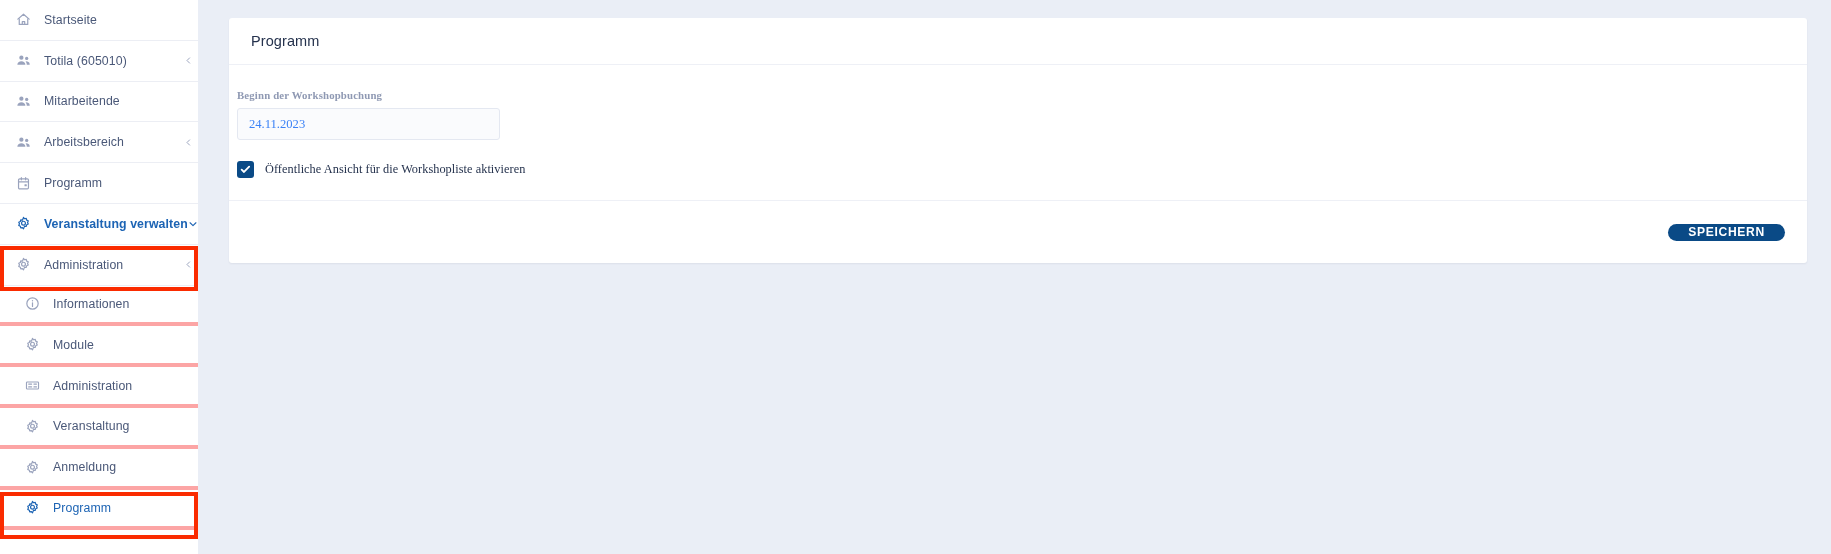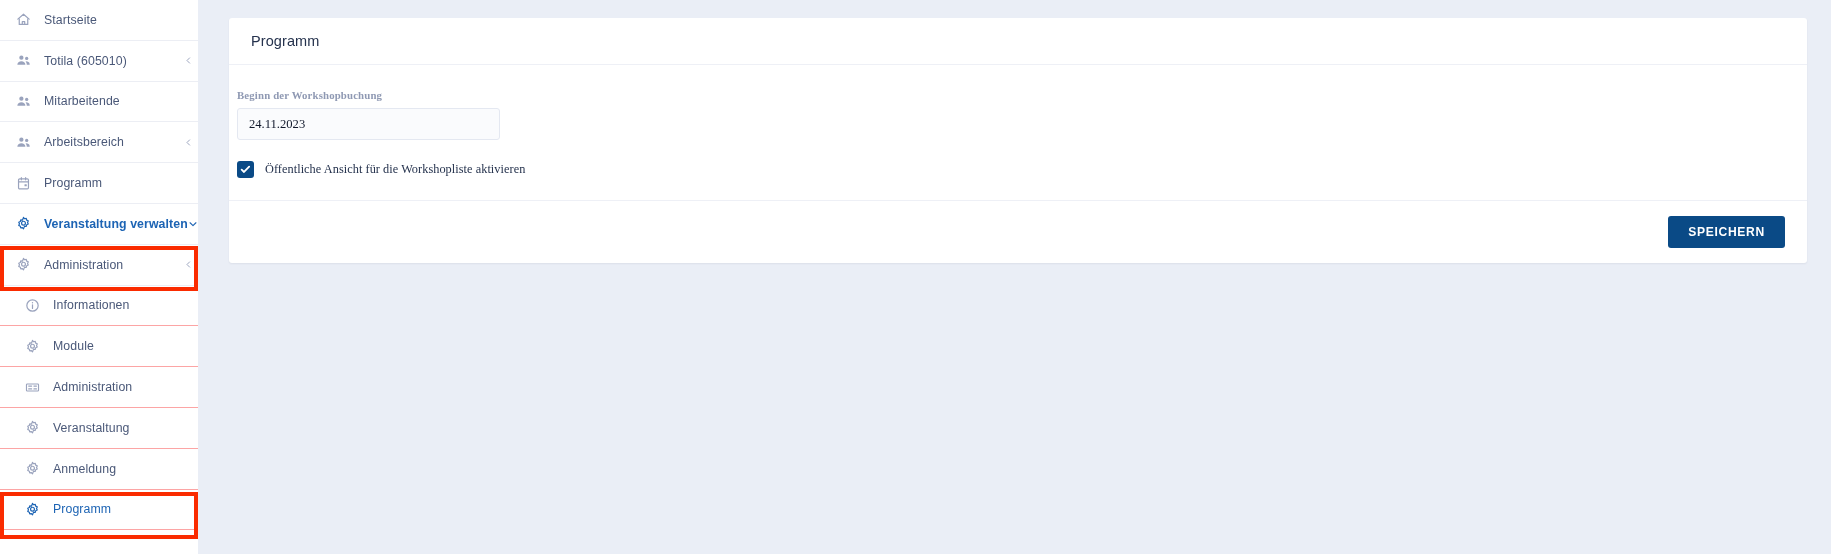--- a/index.html
+++ b/index.html
@@ -76,21 +76,21 @@
   .nav-item.active .chev { color: #1d64b4; }
 
   
   .nav-sub {
     position: relative;
     height: 40.8px;
     display: flex;
     align-items: center;
     padding: 0 16px 0 14px;
     box-sizing: border-box;
-    border-bottom: 1px solid #fca5a5;
+    border-bottom: 4px solid #fca5a5;
     background: #ffffff;
     cursor: pointer;
   }
   .nav-sub .ico {
     width: 19px;
     min-width: 19px;
     height: 19px;
     display: flex;
     align-items: center;
     justify-content: center;
@@ -176,21 +176,21 @@
     width: 263px;
     height: 32px;
     box-sizing: border-box;
     border: 1px solid #e4e8f1;
     border-radius: 3px;
     background: #fafbfd;
     display: flex;
     align-items: center;
     padding: 0 11px;
     font-size: 12.6px;
-    color: #0f172a;
+    color: #3b82f6;
     cursor: text;
   }
   .checkbox-row {
     display: flex;
     align-items: center;
     margin-top: 21px;
     margin-bottom: 12px;
   }
   .cbox {
     width: 17px;
@@ -216,22 +216,22 @@
     display: flex;
     align-items: center;
     justify-content: flex-end;
     padding: 0 22px;
     box-sizing: border-box;
   }
   #save-btn {
     background: #0a4a86;
     color: #ffffff;
     border: none;
-    border-radius: 3px;
-    height: 32px;
+    border-radius: 13px;
+    height: 17px;
     padding: 0 20px;
     font-size: 12.1px;
     font-weight: bold;
     letter-spacing: .7px;
     font-family: "Liberation Sans", sans-serif;
     cursor: pointer;
   }
 </style>
 </head>
 <body>

